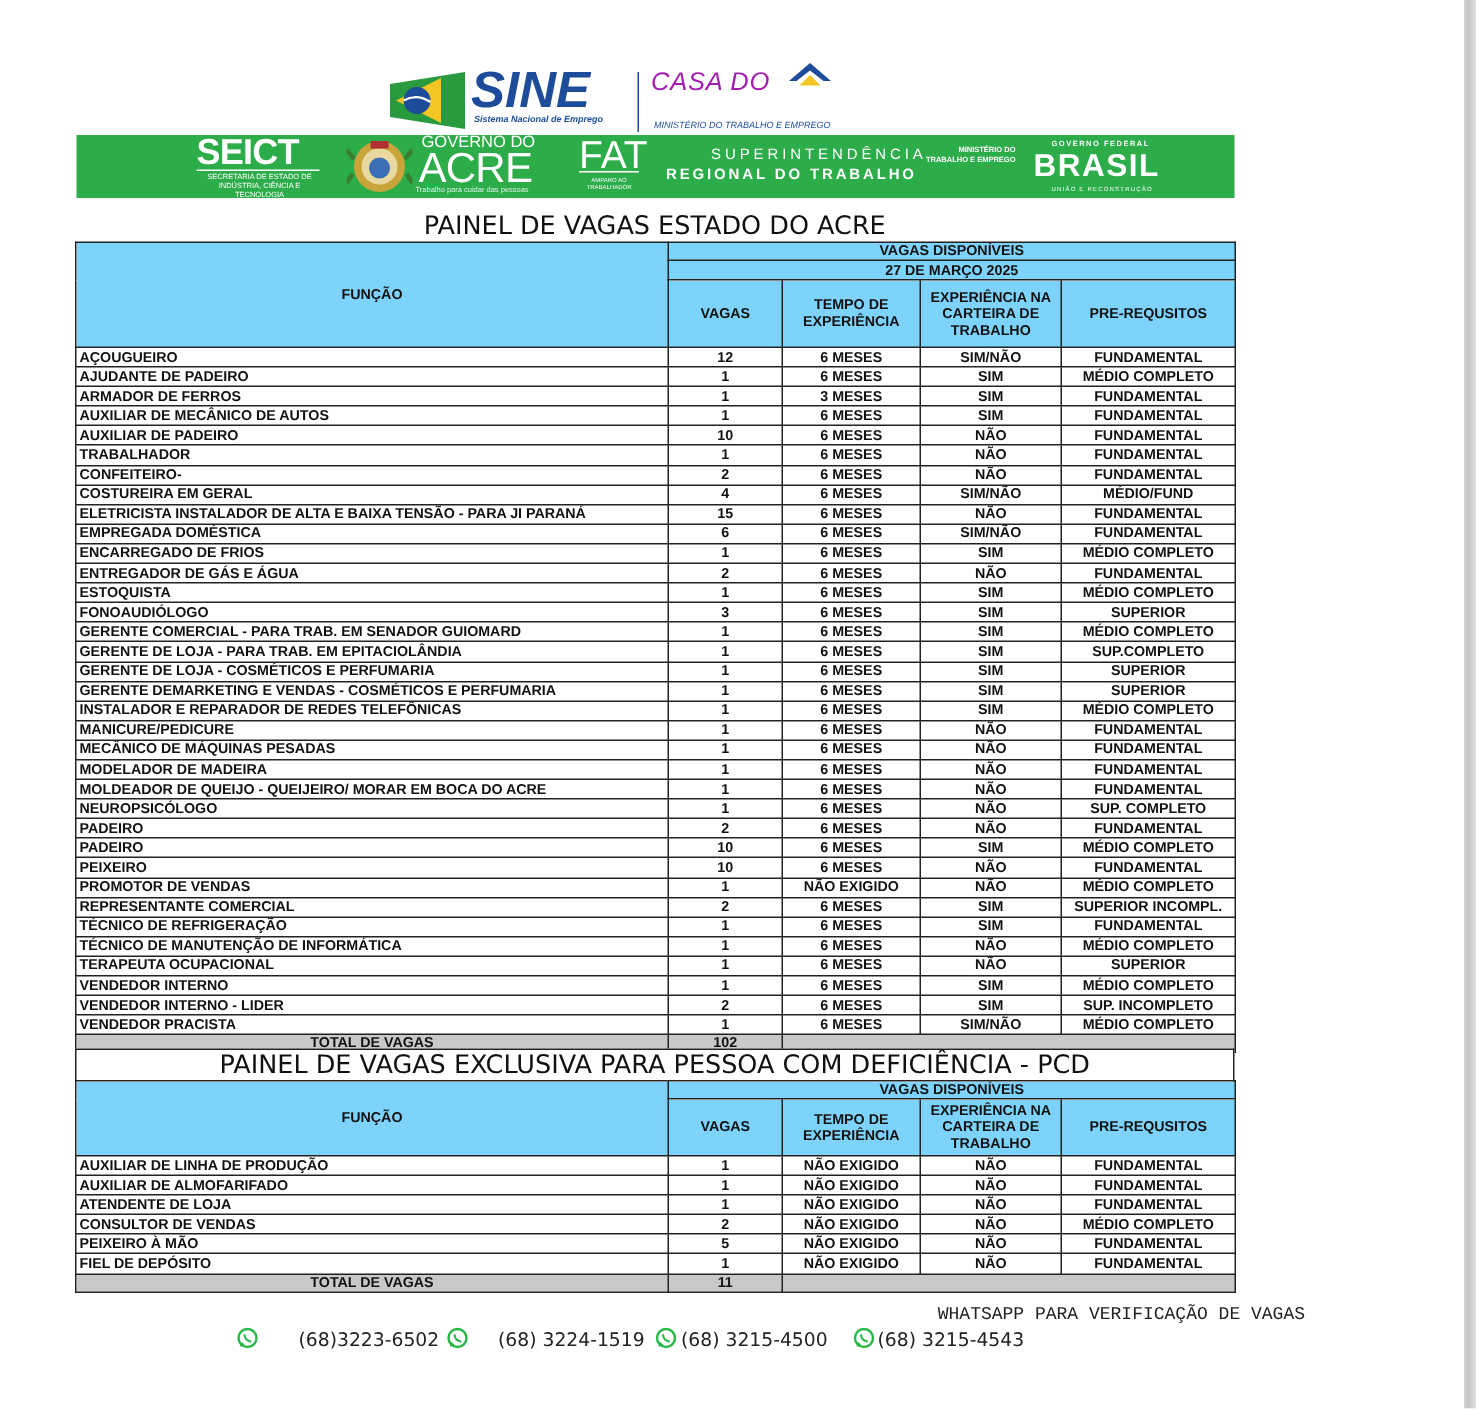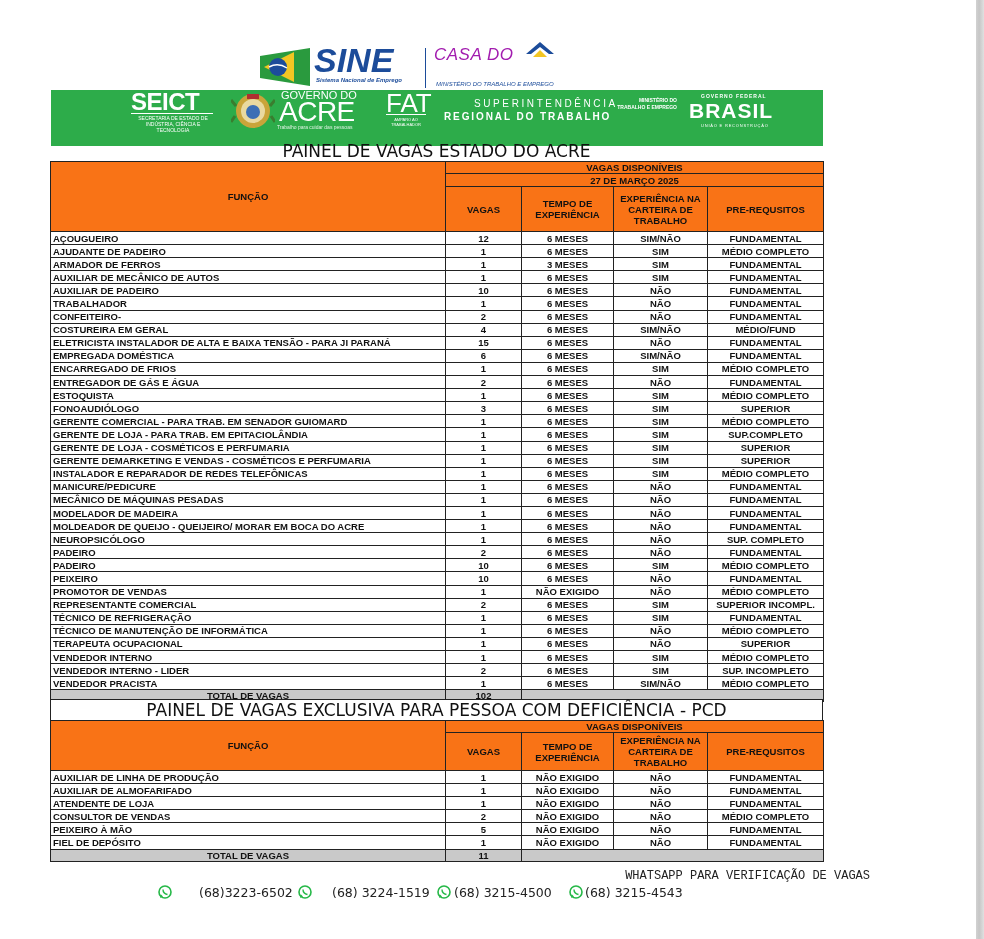--- a/index.html
+++ b/index.html
@@ -17,21 +17,21 @@
   .sine-sub { position: absolute; left: 58px; top: 35px; font-size: 6px; font-style: italic;
     font-weight: bold; color: #1c4c9a; }
   .logo-divider { position: absolute; left: 167px; top: 6px; width: 1px; height: 40px; background: #1c4c9a; }
   .casa-top { position: absolute; left: 176px; top: 3px; font-size: 17px; font-style: italic;
     color: #a21caf; letter-spacing: 0.5px; }
   .casa-roof { position: absolute; left: 268px; top: 0px; width: 28px; height: 18px; }
   .casa-main { position: absolute; left: 176px; top: 15px; font-size: 24px; font-weight: bold;
     font-style: italic; color: #1c4c9a; }
   .casa-sub { position: absolute; left: 178px; top: 39px; font-size: 6px; font-style: italic; color: #1c4c9a; }
 
-  .green-banner { position: absolute; left: 51px; top: 90px; width: 772px; height: 56px; background: #2dac4a; color: #fff; }
+  .green-banner { position: absolute; left: 51px; top: 90px; width: 772px; height: 42px; background: #2dac4a; color: #fff; }
   .gb-seict { position: absolute; left: 80px; top: 0px; font-size: 24px; font-weight: bold; letter-spacing: -0.5px; line-height: 24px; }
   .gb-seict-line { position: absolute; left: 80px; top: 23px; width: 82px; height: 1px; background: #fff; }
   .gb-seict-sub { position: absolute; left: 82px; top: 25px; font-size: 5px; line-height: 6px; width: 80px; text-align: center; }
   .gb-coat { position: absolute; left: 180px; top: 2px; width: 44px; height: 38px; }
   .gb-gov { position: absolute; left: 230px; top: 0px; font-size: 11px; line-height: 11px; }
   .gb-acre { position: absolute; left: 228px; top: 9px; font-size: 28px; line-height: 26px; letter-spacing: -0.5px; }
   .gb-acre-sub { position: absolute; left: 226px; top: 34px; font-size: 5px; opacity: 0.85; }
   .gb-fat { position: absolute; left: 335px; top: 3px; font-size: 26px; line-height: 20px; }
   .gb-fat-line { position: absolute; left: 335px; top: 24px; width: 40px; height: 1px; background: #fff; }
   .gb-fat-sub { position: absolute; left: 333px; top: 27px; font-size: 4px; width: 44px; text-align: center; line-height: 5px; }
@@ -44,21 +44,21 @@
 
   
   .panel-title { position: absolute; left: 50px; width: 773px; text-align: center;
     font-family: "DejaVu Sans", sans-serif; color: #111; }
   .t1-title { top: 141px; font-size: 17px; height: 20px; }
   .t2-title { top: 699px; font-size: 17px; height: 22px; border: 1.5px solid #222; border-bottom: none; background: #fff; }
 
   table.grid { position: absolute; left: 50px; width: 773px; border-collapse: collapse; table-layout: fixed; }
   table.grid td { border: 1px solid #222; font-size: 9.5px; font-weight: bold; line-height: 11px; padding: 0 2px; white-space: nowrap; overflow: hidden; }
   table.grid td.c { text-align: center; }
-  table.grid tr.hdr td { background: #f97316; text-align: center; }
+  table.grid tr.hdr td { background: #7dd3fc; text-align: center; }
   table.grid tr.row td { height: 13.1px; }
   table.grid tr.total td { background: #c9c9c9; height: 12px; }
   table.grid tr.total td.lbl { text-align: center; }
   table.grid td.fn { text-align: left; padding-left: 2px; margin-left: 43px; }
   #t1 { top: 161px; }
   #t2 { top: 720px; }
 
   
   .wa-title { position: absolute; left: 0; width: 870px; top: 869px; text-align: right;
     font-family: Liberation Mono, monospace; font-size: 12px; color: #222; }

